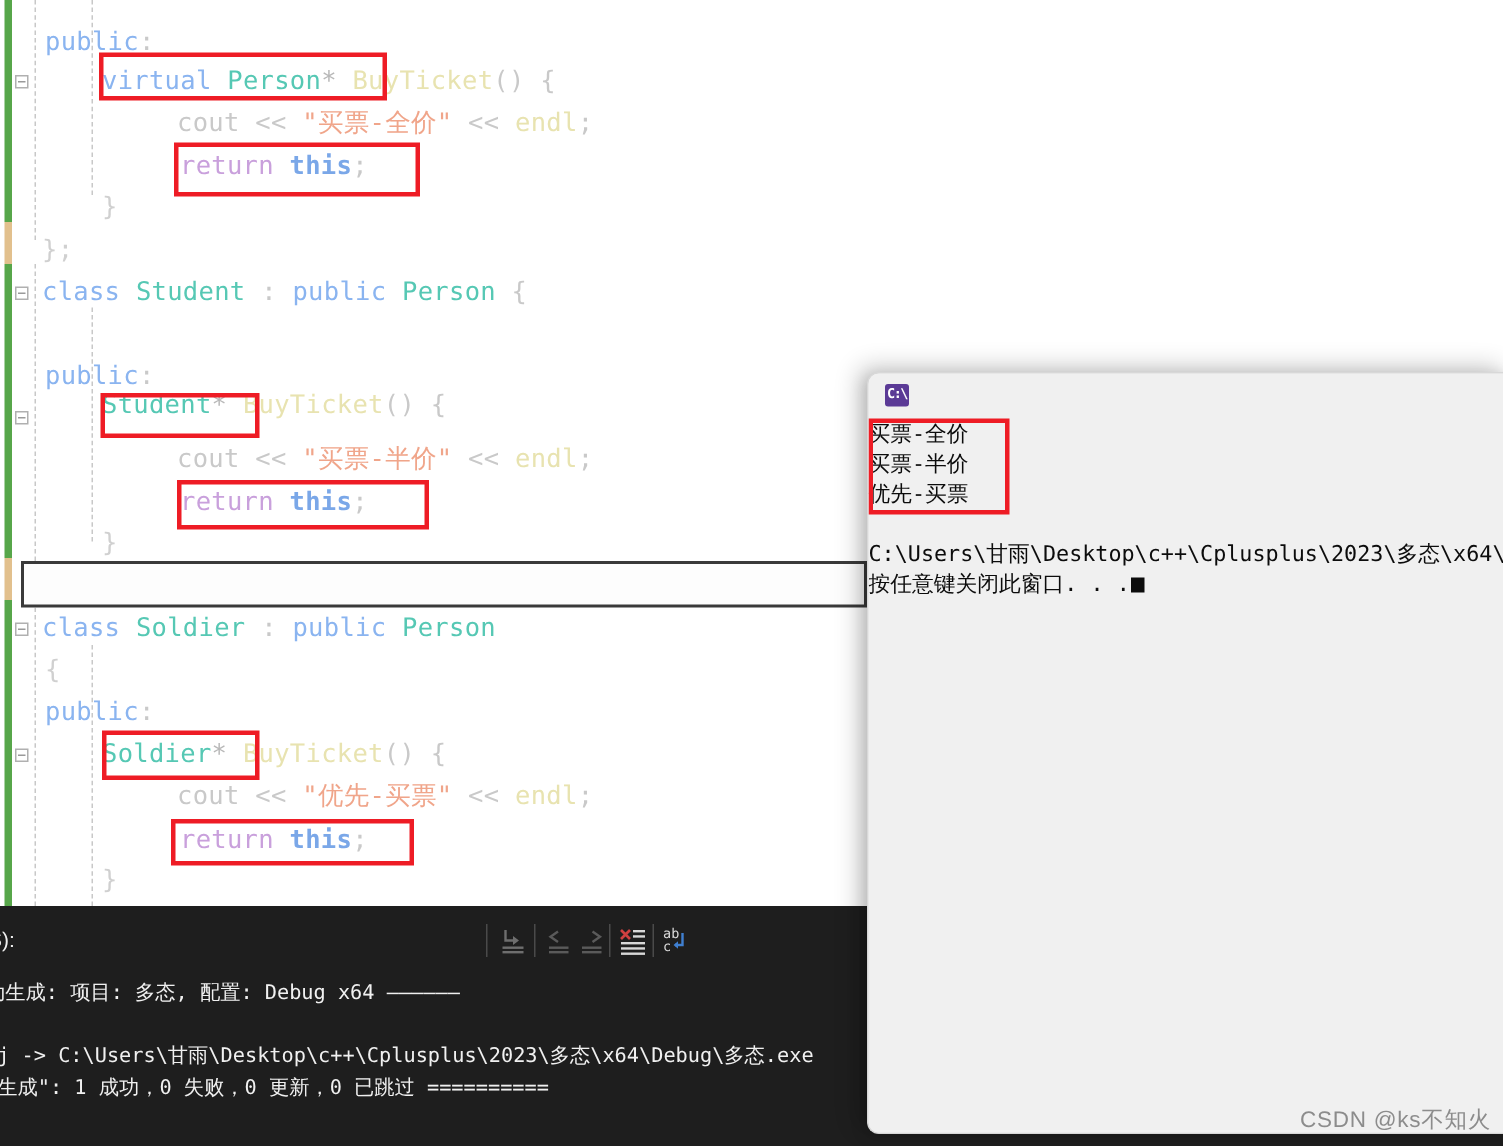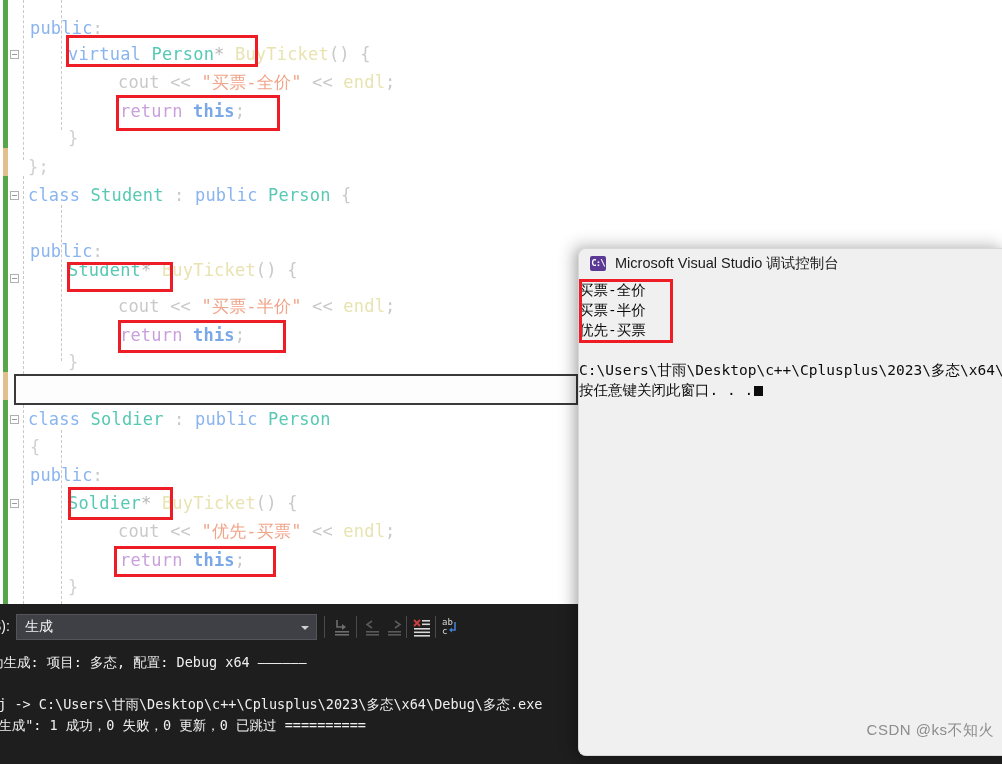--- a/index.html
+++ b/index.html
@@ -233,21 +233,21 @@
     display: inline-block;
     width: 9px; height: 10px;
     background: #0c0c0c;
     vertical-align: -1px;
     margin-left: 1px;
   }
 
   
   #watermark {
     position: absolute;
-    right: 8px; bottom: 24px;
+    right: 8px; bottom: 8px;
     color: #8c8c8c;
     font-size: 15px;
     font-family: "Liberation Sans", sans-serif;
     letter-spacing: 0.5px;
   }
 </style>
 </head>
 <body>
 
 <div id="root">
@@ -305,24 +305,20 @@
         <div class="redbox" style="left: 118px; top: 320px; width: 168px; height: 33px;"></div>
         <div class="redbox" style="left: 68px; top: 487px; width: 105px; height: 33px;"></div>
         <div class="redbox" style="left: 114px; top: 546px; width: 162px; height: 31px;"></div>
       </div>
   </div>
 
   <div id="output-panel">
     <div id="output-toolbar">
       <span id="out-src-label">S):</span>
 
-      <div id="out-combo">
-        <span class="val">生成</span>
-        <span class="arrow"></span>
-      </div>
 
       <span class="tb-sep" style="left:324px;"></span>
       <span class="tb-icon" style="left:330px;">
         <svg width="24" height="24" viewBox="0 0 24 24">
           <path d="M7 5 L7 12 L14 12" stroke="#6e6e6e" stroke-width="1.6" fill="none"></path>
           <path d="M12 9 L16 12 L12 15 Z" fill="#6e6e6e"></path>
           <rect x="5" y="16" width="14" height="1.6" fill="#6e6e6e"></rect>
           <rect x="5" y="19" width="14" height="1.6" fill="#6e6e6e"></rect>
         </svg>
       </span>
@@ -367,21 +363,20 @@
     </div>
 
     <div id="output-text"><div class="ln">动生成: 项目: 多态, 配置: Debug x64 ——————</div><div class="ln">&nbsp;</div><div class="ln">oj -&gt; C:\Users\甘雨\Desktop\c++\Cplusplus\2023\多态\x64\Debug\多态.exe</div><div class="ln">"生成": 1 成功，0 失败，0 更新，0 已跳过 ==========</div></div>
   </div>
 
   <div id="console-win">
     <div id="console-titlebar">
       <span id="console-icon">
         <span class="cglyph">C:\</span>
       </span>
-      <span id="console-title">Microsoft Visual Studio 调试控制台</span>
     </div>
     <div id="console-body">
       <div id="console-text"><div class="ln">买票-全价</div><div class="ln">买票-半价</div><div class="ln">优先-买票</div><div class="blank"></div><div class="ln">C:\Users\甘雨\Desktop\c++\Cplusplus\2023\多态\x64\Deb</div><div class="ln">按任意键关闭此窗口. . .<span class="caret-block"></span></div></div>
       <div class="redbox" id="console-redbox" style="left: 0px; top: 0px; width: 94px; height: 64px;"></div>
     </div>
   </div>
 
   <div id="watermark">CSDN @ks不知火</div>
 </div>
 

